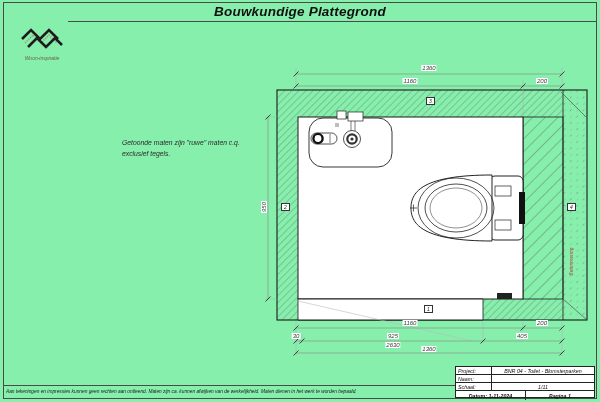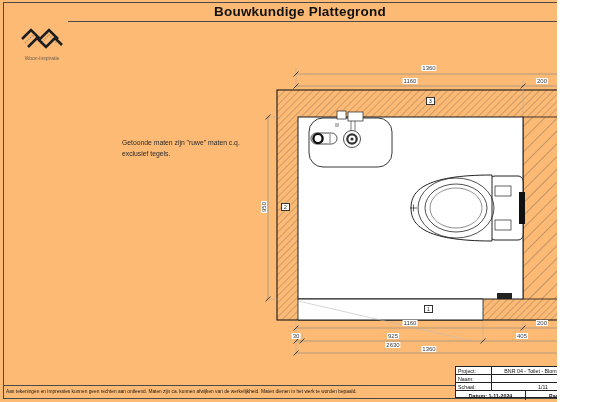--- a/index.html
+++ b/index.html
@@ -1,18 +1,18 @@
 <!DOCTYPE html>
 <html><head>
 <meta charset="utf-8">
 <style>
   * { margin:0; padding:0; box-sizing:border-box; }
   html,body { background:#fff; }
   body { font-family:"Liberation Sans", sans-serif; }
-  .page { position:relative; width:557px; height:402px; background:#fdba74; overflow:hidden; }
+  .page { position:relative; width:600px; height:402px; background:#86efac; overflow:hidden;font-style:italic; }
   .outer-border { position:absolute; left:3px; top:2px; width:594px; height:397px; border:1px solid #4a4a4a; }
   .title-band-line { position:absolute; left:68px; top:21px; width:529px; border-top:1px solid #4a4a4a; }
   .page-title { position:absolute; left:0; top:4px; width:600px; text-align:center; font-size:13.5px; font-weight:600; color:#111; letter-spacing:.2px; }
   .logo-wrap { position:absolute; left:16px; top:24px; width:56px; }
   .logo-text { margin-top:1px; font-size:5px; color:#6b5d4f; text-align:center; width:52px; }
   .note { position:absolute; left:122px; top:138px; width:140px; font-size:6.8px; line-height:1.55; color:#2a2a2a; }
   .plan-svg { position:absolute; left:0; top:0; }
   .dim { position:absolute; font-size:6px; color:#3a3a3a; background:#fff; padding:0 1px; transform:translateX(-50%); white-space:nowrap; }
   .dim.rot { transform:translateX(-50%) rotate(-90deg); }
   .marker { position:absolute; width:9px; height:8px; border:0.6px solid #333; background:#fff; font-size:5px; color:#222; text-align:center; line-height:7px; }

